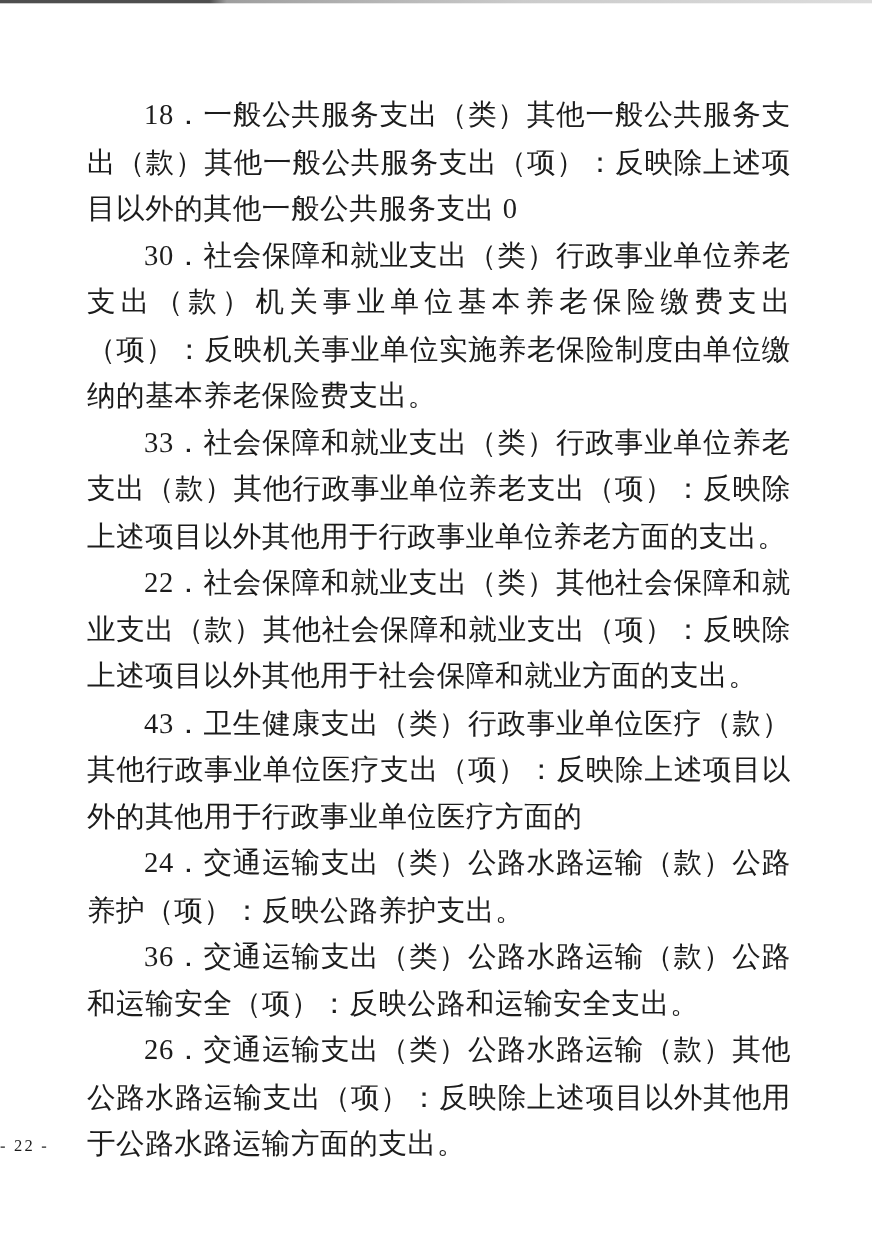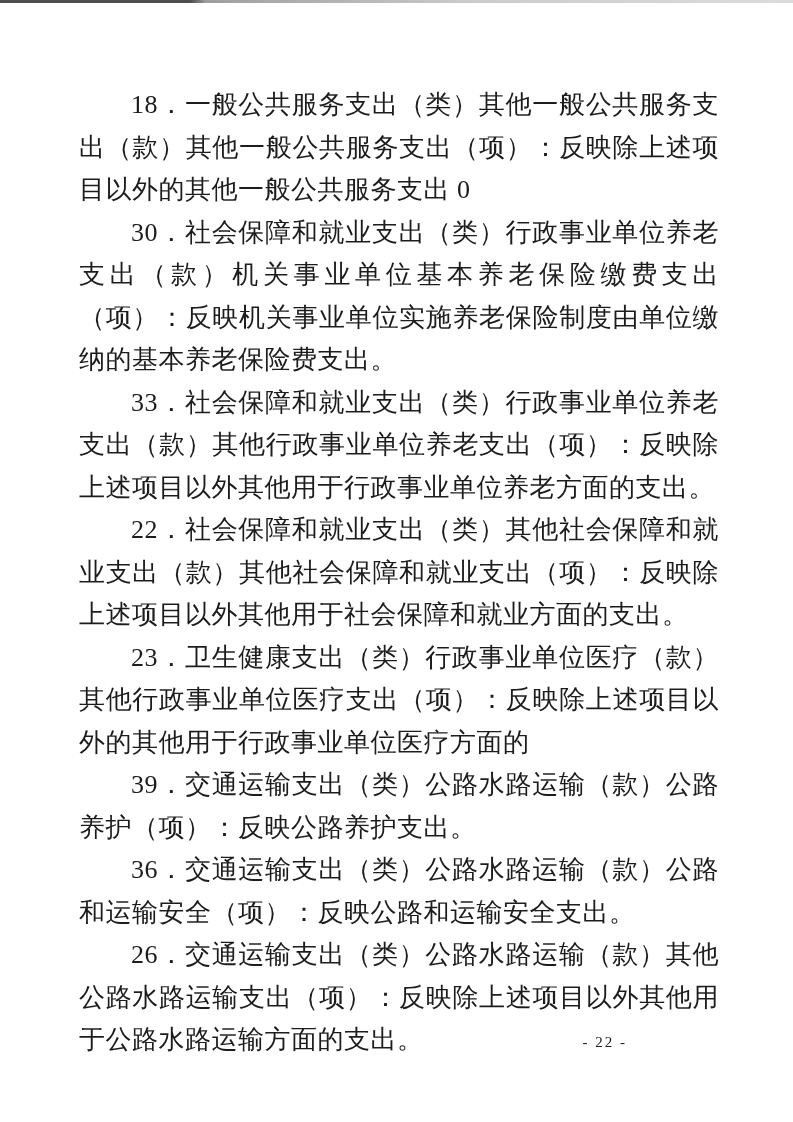--- a/index.html
+++ b/index.html
@@ -41,36 +41,36 @@
     text-justify: inter-character;
     text-indent: 2em;
     letter-spacing: 0.5px;
     word-break: break-all;
   }
   .page-footer {
     position: absolute;
     top: 1034px;
     left: 0;
     width: 627px;
-    text-align: right;
+    text-align: left;
     font-size: 15px;
     letter-spacing: 2px;
     color: #1c1c1c;
     font-family: "Liberation Serif", "DejaVu Serif", serif;
   }
 </style>
 </head>
 <body>
 
 <div class="scan-edge"></div>
 
 <div class="page-content">
   <p>18．一般公共服务支出（类）其他一般公共服务支出（款）其他一般公共服务支出（项）：反映除上述项目以外的其他一般公共服务支出 0</p>
   <p>30．社会保障和就业支出（类）行政事业单位养老支出（款）机关事业单位基本养老保险缴费支出（项）：反映机关事业单位实施养老保险制度由单位缴纳的基本养老保险费支出。</p>
   <p>33．社会保障和就业支出（类）行政事业单位养老支出（款）其他行政事业单位养老支出（项）：反映除上述项目以外其他用于行政事业单位养老方面的支出。</p>
   <p>22．社会保障和就业支出（类）其他社会保障和就业支出（款）其他社会保障和就业支出（项）：反映除上述项目以外其他用于社会保障和就业方面的支出。</p>
-  <p>23．卫生健康支出（类）行政事业单位医疗（款）其他行政事业单位医疗支出（项）：反映除上述项目以外的其他用于行政事业单位医疗方面的</p>
-  <p>39．交通运输支出（类）公路水路运输（款）公路养护（项）：反映公路养护支出。</p>
+  <p>43．卫生健康支出（类）行政事业单位医疗（款）其他行政事业单位医疗支出（项）：反映除上述项目以外的其他用于行政事业单位医疗方面的</p>
+  <p>24．交通运输支出（类）公路水路运输（款）公路养护（项）：反映公路养护支出。</p>
   <p>36．交通运输支出（类）公路水路运输（款）公路和运输安全（项）：反映公路和运输安全支出。</p>
   <p>26．交通运输支出（类）公路水路运输（款）其他公路水路运输支出（项）：反映除上述项目以外其他用于公路水路运输方面的支出。</p>
 </div>
 
 <div class="page-footer">- 22 -</div>
 
 </body></html>

